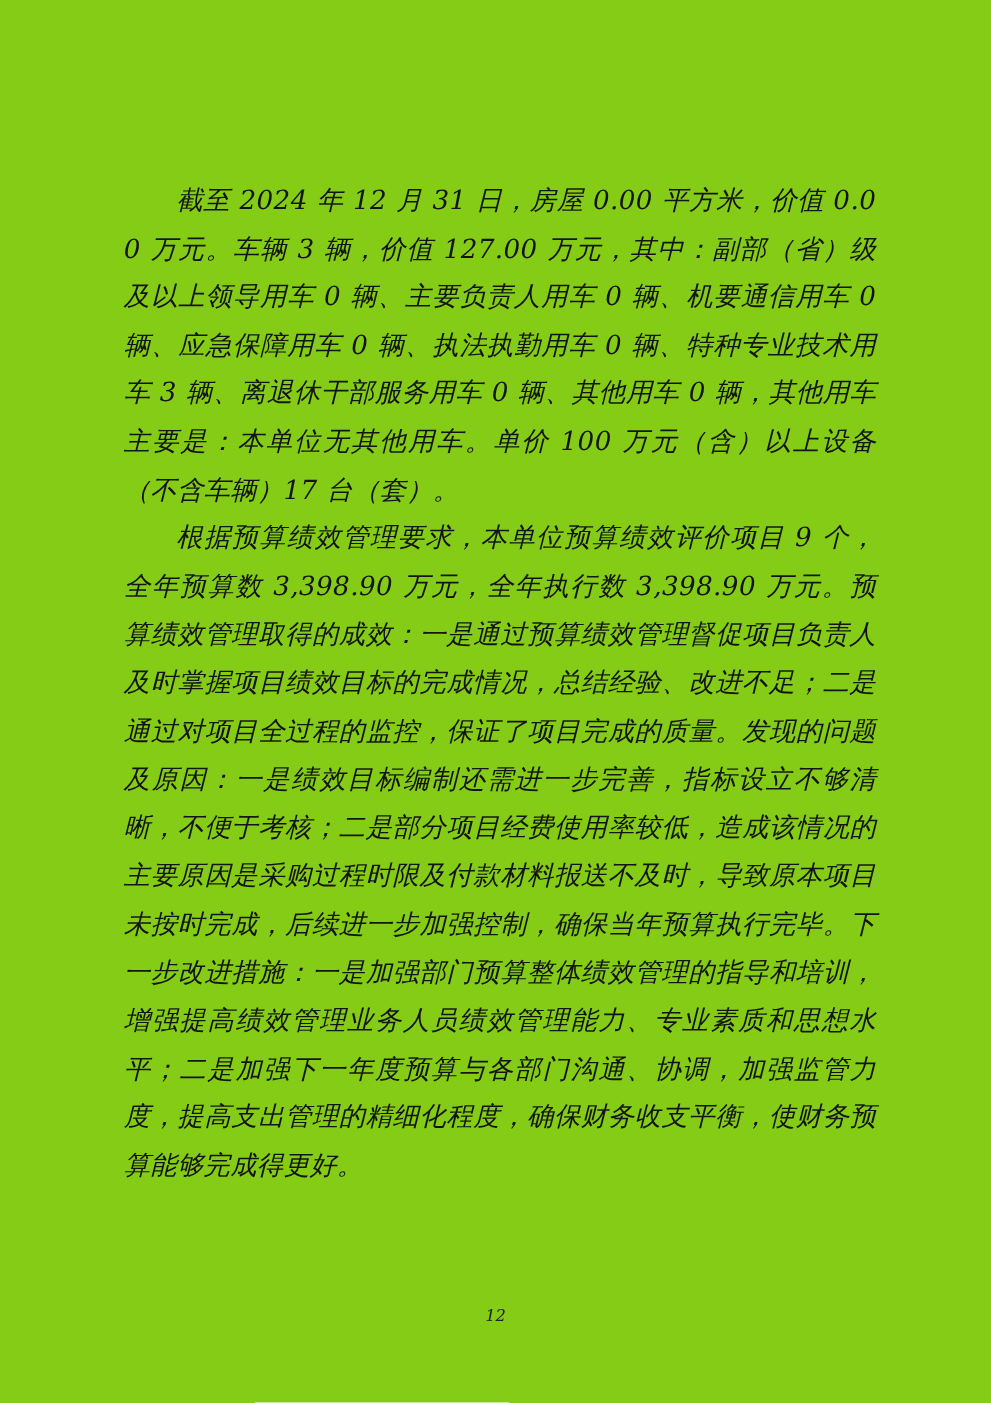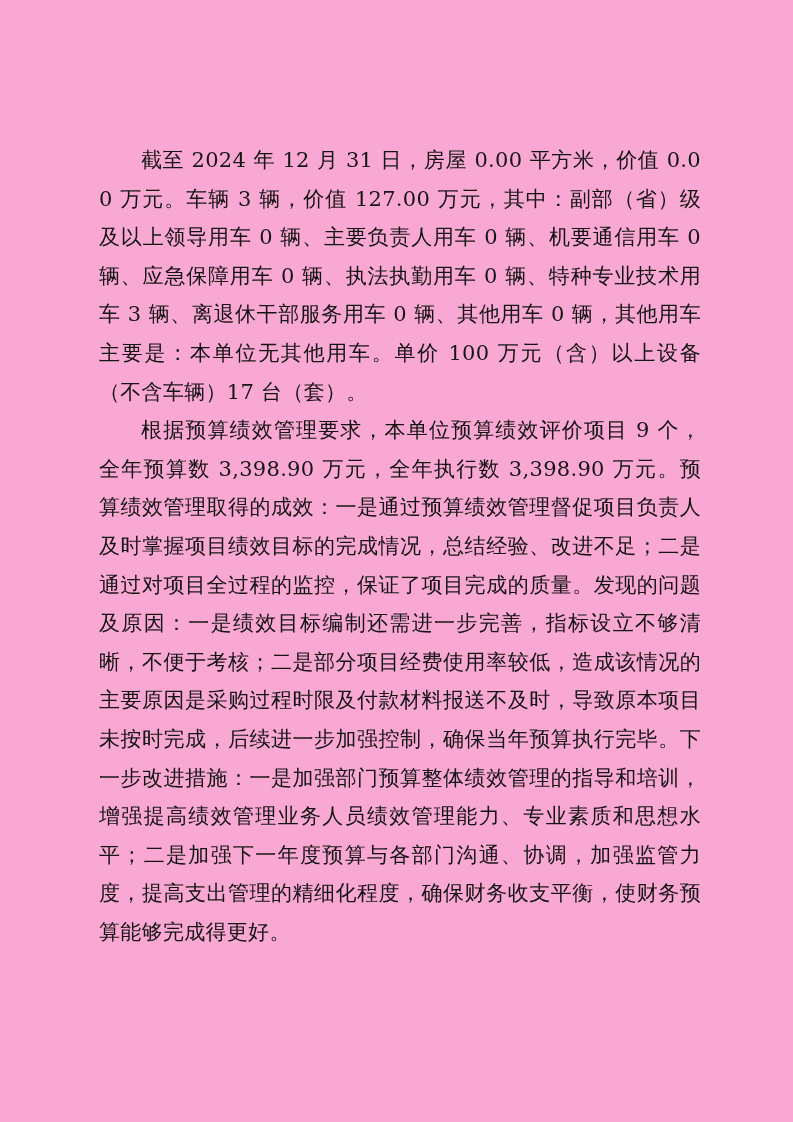--- a/index.html
+++ b/index.html
@@ -5,25 +5,26 @@
   html, body {
     margin: 0;
     padding: 0;
     background: #ffffff;
   }
   .page {
     position: relative;
     width: 793px;
     height: 1122px;
     margin: 0 auto;
-    background: #f9a8d4;
+    background: #84cc16;
     color: #141414;
     font-family: "DejaVu Serif", serif;
     overflow: hidden;
     box-sizing: border-box;
+    font-style: italic;
   }
   .content {
     position: absolute;
     top: 141px;
     left: 99px;
     width: 602px;
   }
   .body-para {
     margin: 0;
     font-size: 21px;
@@ -55,13 +56,14 @@
   }
 </style>
 </head>
 <body>
 
 <div class="page">
   <div class="content">
     <p class="body-para">截至 2024 年 12 月 31 日，房屋 0.00 平方米，价值 0.00 万元。车辆 3 辆，价值 127.00 万元，其中：副部（省）级及以上领导用车 0 辆、主要负责人用车 0 辆、机要通信用车 0 辆、应急保障用车 0 辆、执法执勤用车 0 辆、特种专业技术用车 3 辆、离退休干部服务用车 0 辆、其他用车 0 辆，其他用车主要是：本单位无其他用车。单价 100 万元（含）以上设备（不含车辆）17 台（套）。</p>
     <p class="body-para">根据预算绩效管理要求，本单位预算绩效评价项目 9 个，全年预算数 3,398.90 万元，全年执行数 3,398.90 万元。预算绩效管理取得的成效：一是通过预算绩效管理督促项目负责人及时掌握项目绩效目标的完成情况，总结经验、改进不足；二是通过对项目全过程的监控，保证了项目完成的质量。发现的问题及原因：一是绩效目标编制还需进一步完善，指标设立不够清晰，不便于考核；二是部分项目经费使用率较低，造成该情况的主要原因是采购过程时限及付款材料报送不及时，导致原本项目未按时完成，后续进一步加强控制，确保当年预算执行完毕。下一步改进措施：一是加强部门预算整体绩效管理的指导和培训，增强提高绩效管理业务人员绩效管理能力、专业素质和思想水平；二是加强下一年度预算与各部门沟通、协调，加强监管力度，提高支出管理的精细化程度，确保财务收支平衡，使财务预算能够完成得更好。</p>
   </div>
+  <div class="page-footer">12</div>
 </div>
 
 </body></html>

